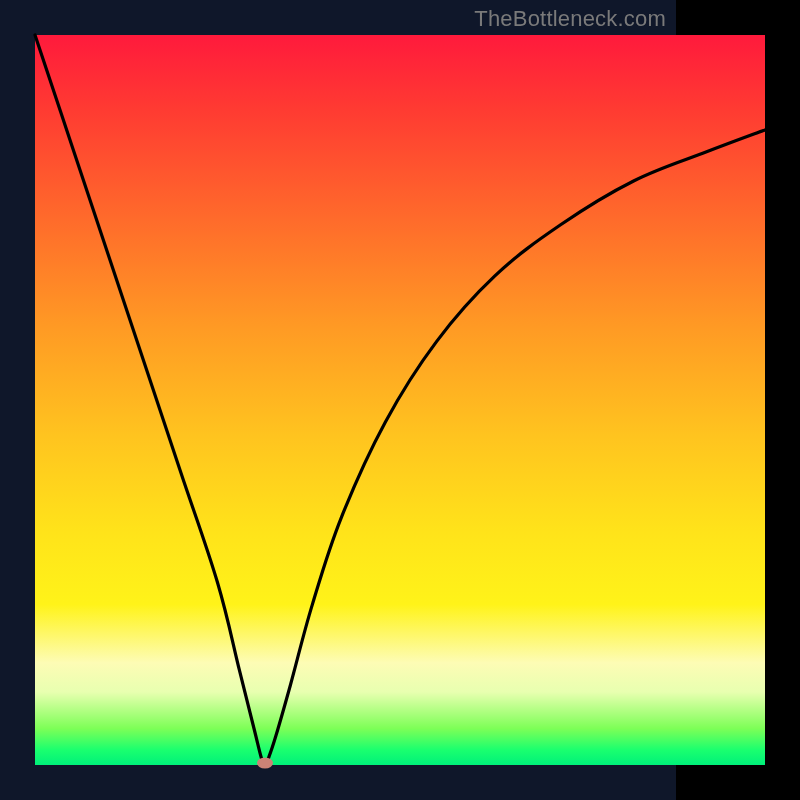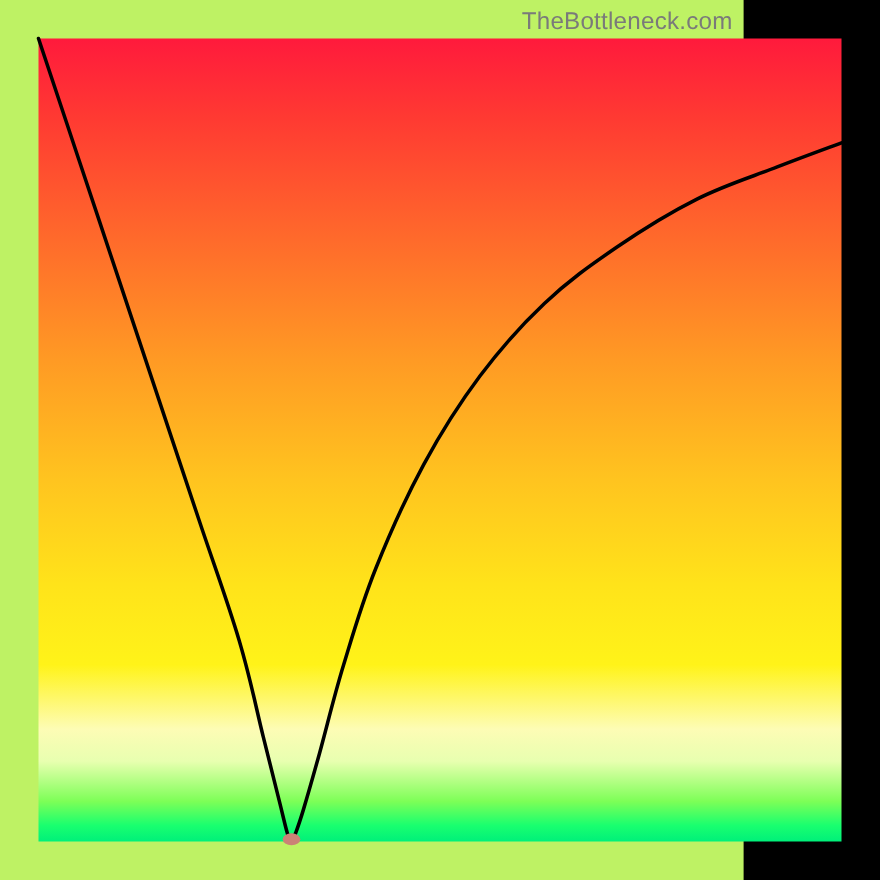--- a/index.html
+++ b/index.html
@@ -10,21 +10,21 @@
     background: #000;
     overflow: hidden;
     font-family: Arial, Helvetica, sans-serif;
   }
   .frame {
     position: absolute;
     left: 0;
     top: 0;
     width: 676px;
     height: 800px;
-    background: #bef264;
+    background: #0f172a;
   }
   .plot {
     position: absolute;
     left: 35px;
     top: 35px;
     width: 730px;
     height: 730px;
     
     background: linear-gradient(
       to bottom,

